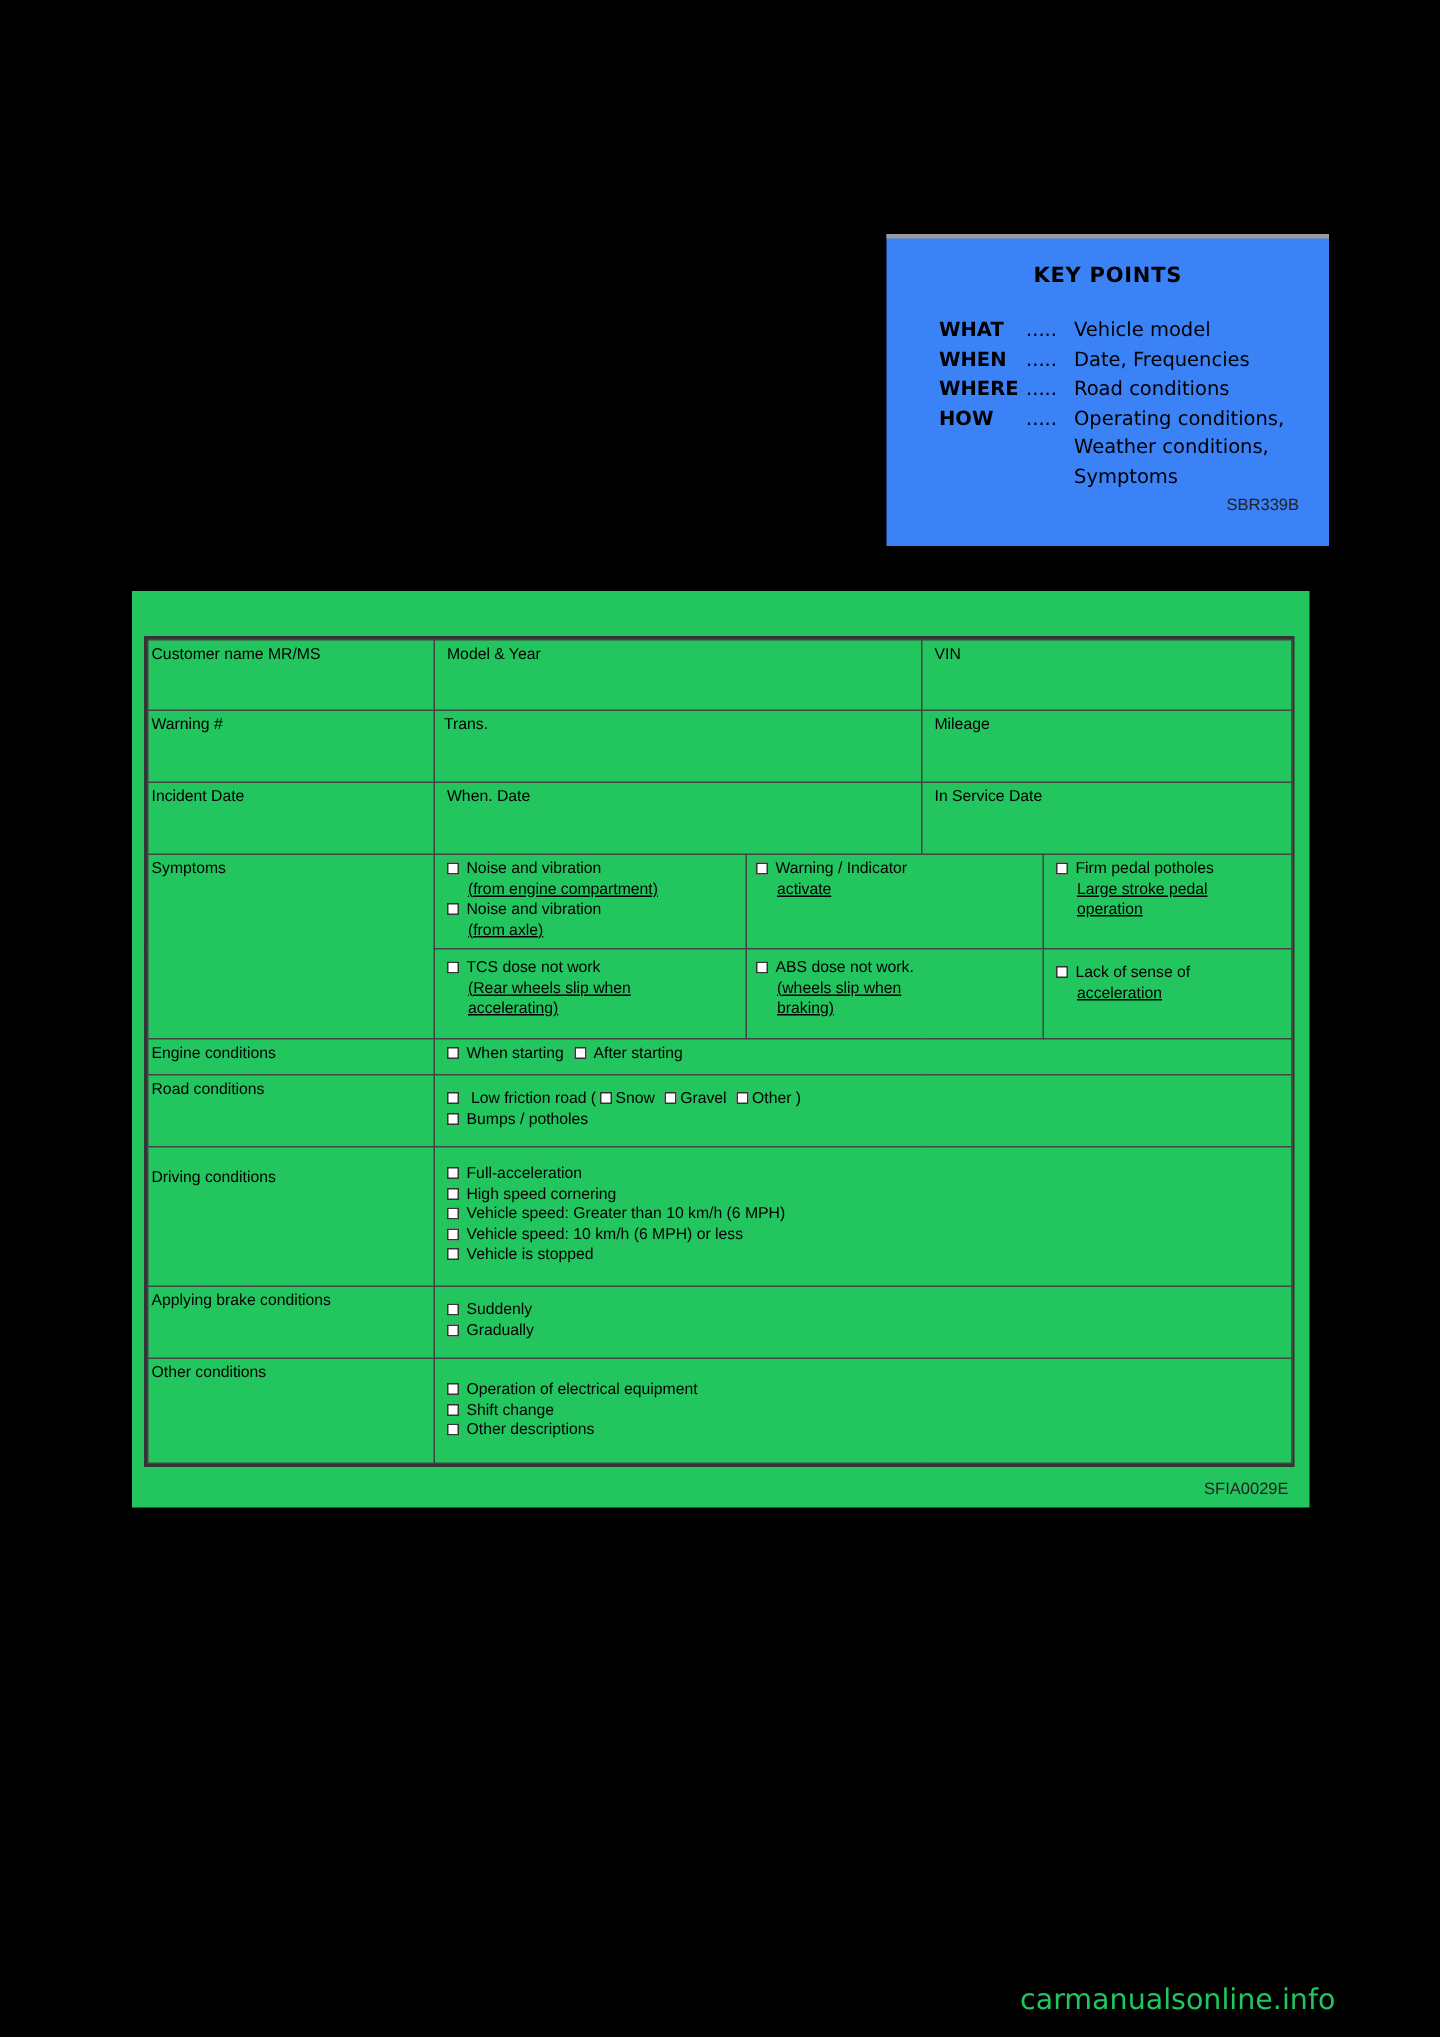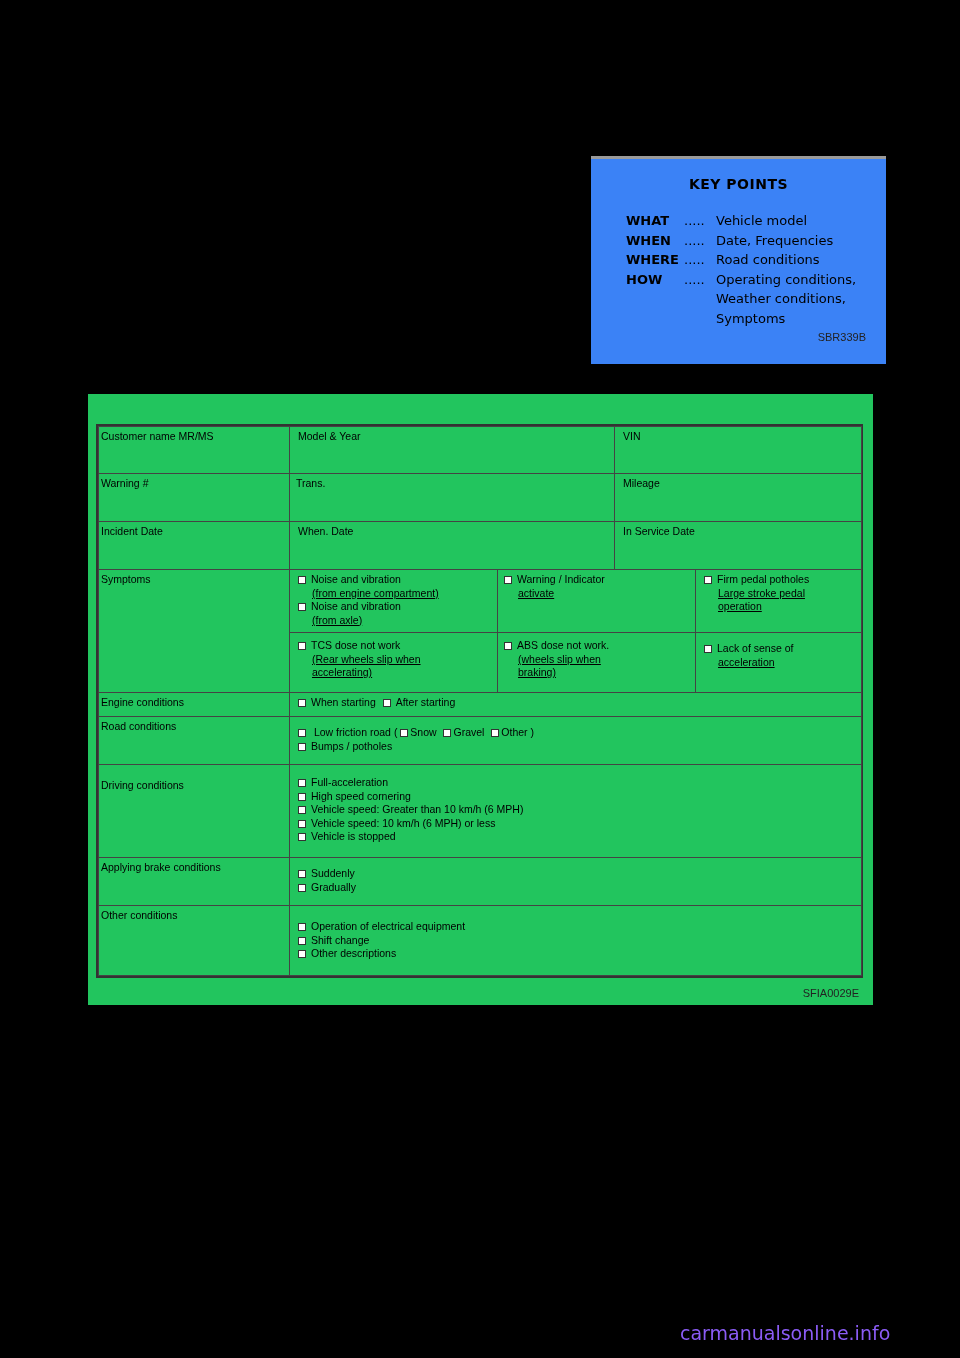--- a/index.html
+++ b/index.html
@@ -22,21 +22,21 @@
   
   .form-fig { position:absolute; left:88px; top:394px; width:785px; height:611px; background:#22c55e; }
   .grid { position:absolute; left:8px; top:30px; width:767px; border:2px solid #333; box-sizing:border-box; }
   table.f { border-collapse:collapse; width:100%; table-layout:fixed; font-size:10.5px; }
   table.f td { border:1px solid #444; vertical-align:top; padding:3px 2px 2px 2px; line-height:13.5px; }
   .cb { display:inline-block; width:8px; height:8px; border:1px solid #333; margin-right:5px; vertical-align:-1px; box-sizing:border-box; background:#fff; }
   .indent { padding-left:14px;text-decoration:underline; }
   .opt { white-space:nowrap; }
   .form-code { position:absolute; right:14px; bottom:6px; font-size:11px; color:#222; }
 
-  .watermark { position:absolute; left:680px; top:1322px; font-size:19px; color:#8b5cf6; font-family:"DejaVu Sans", sans-serif; }
+  .watermark { position:absolute; left:680px; top:1322px; font-size:19px; color:#22c55e; font-family:"DejaVu Sans", sans-serif; }
 </style>
 </head>
 <body>
 
 <div class="kp">
   <div class="kp-title">KEY POINTS</div>
   <div class="kp-rows">
     <div class="kp-row">
       <span class="kp-key">WHAT</span>
       <span class="kp-dots">.....</span>

